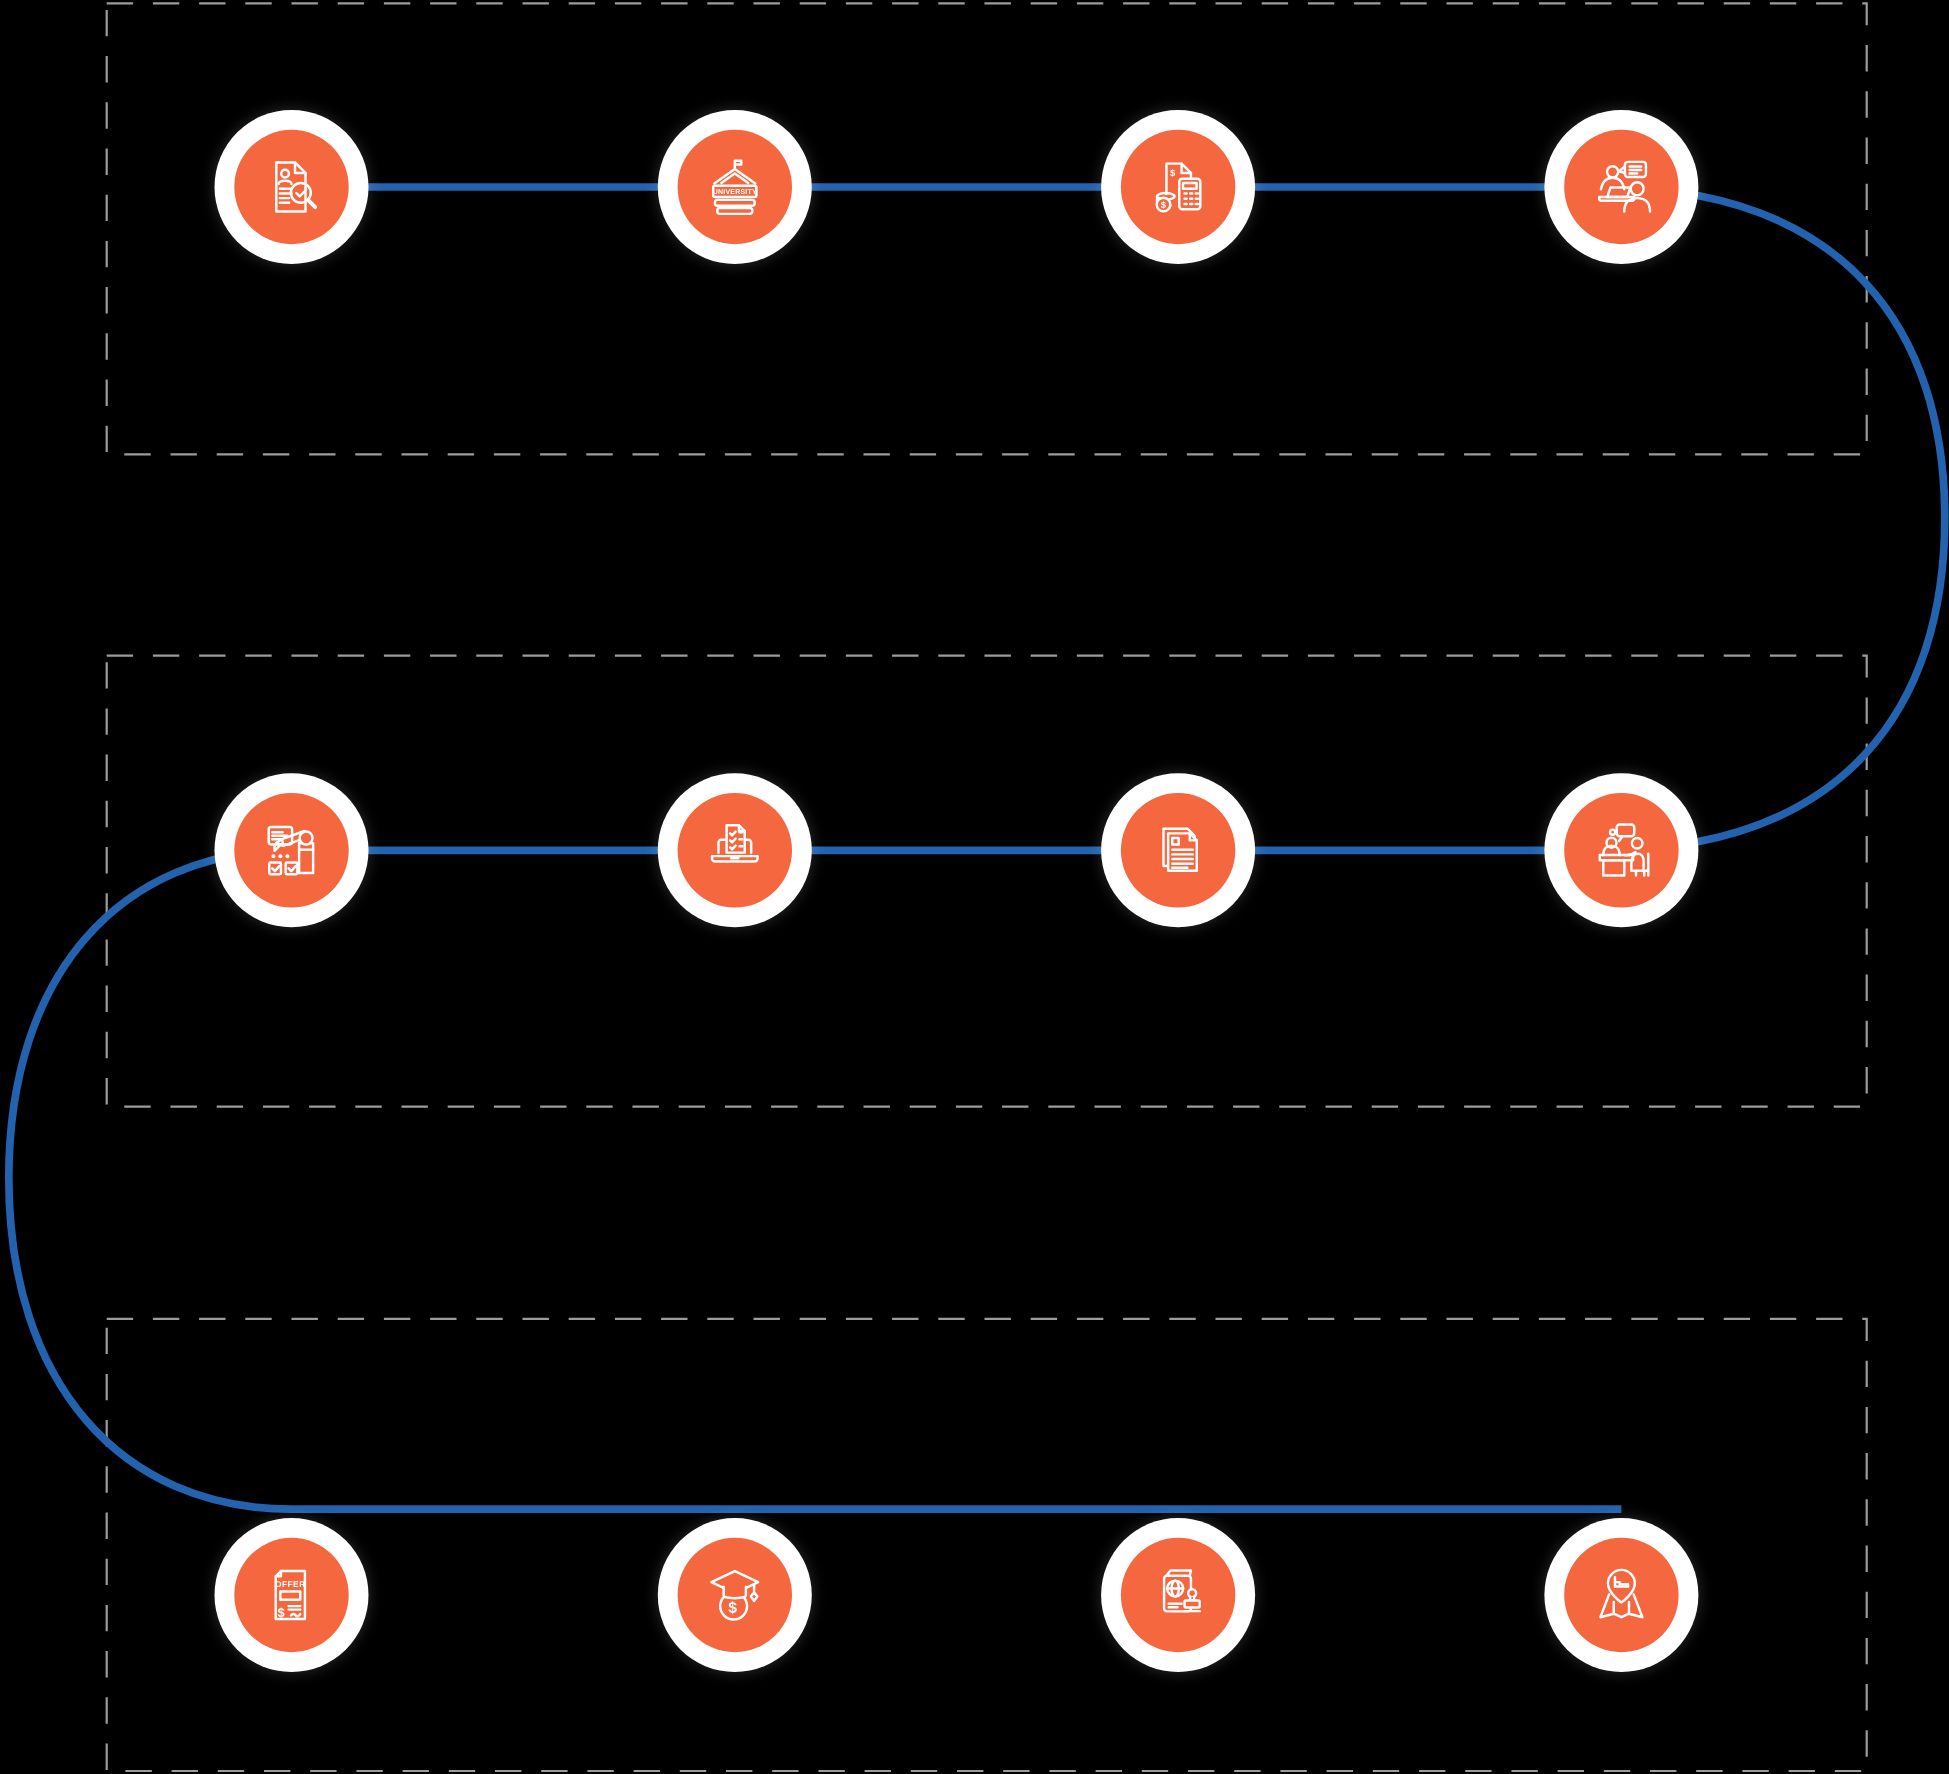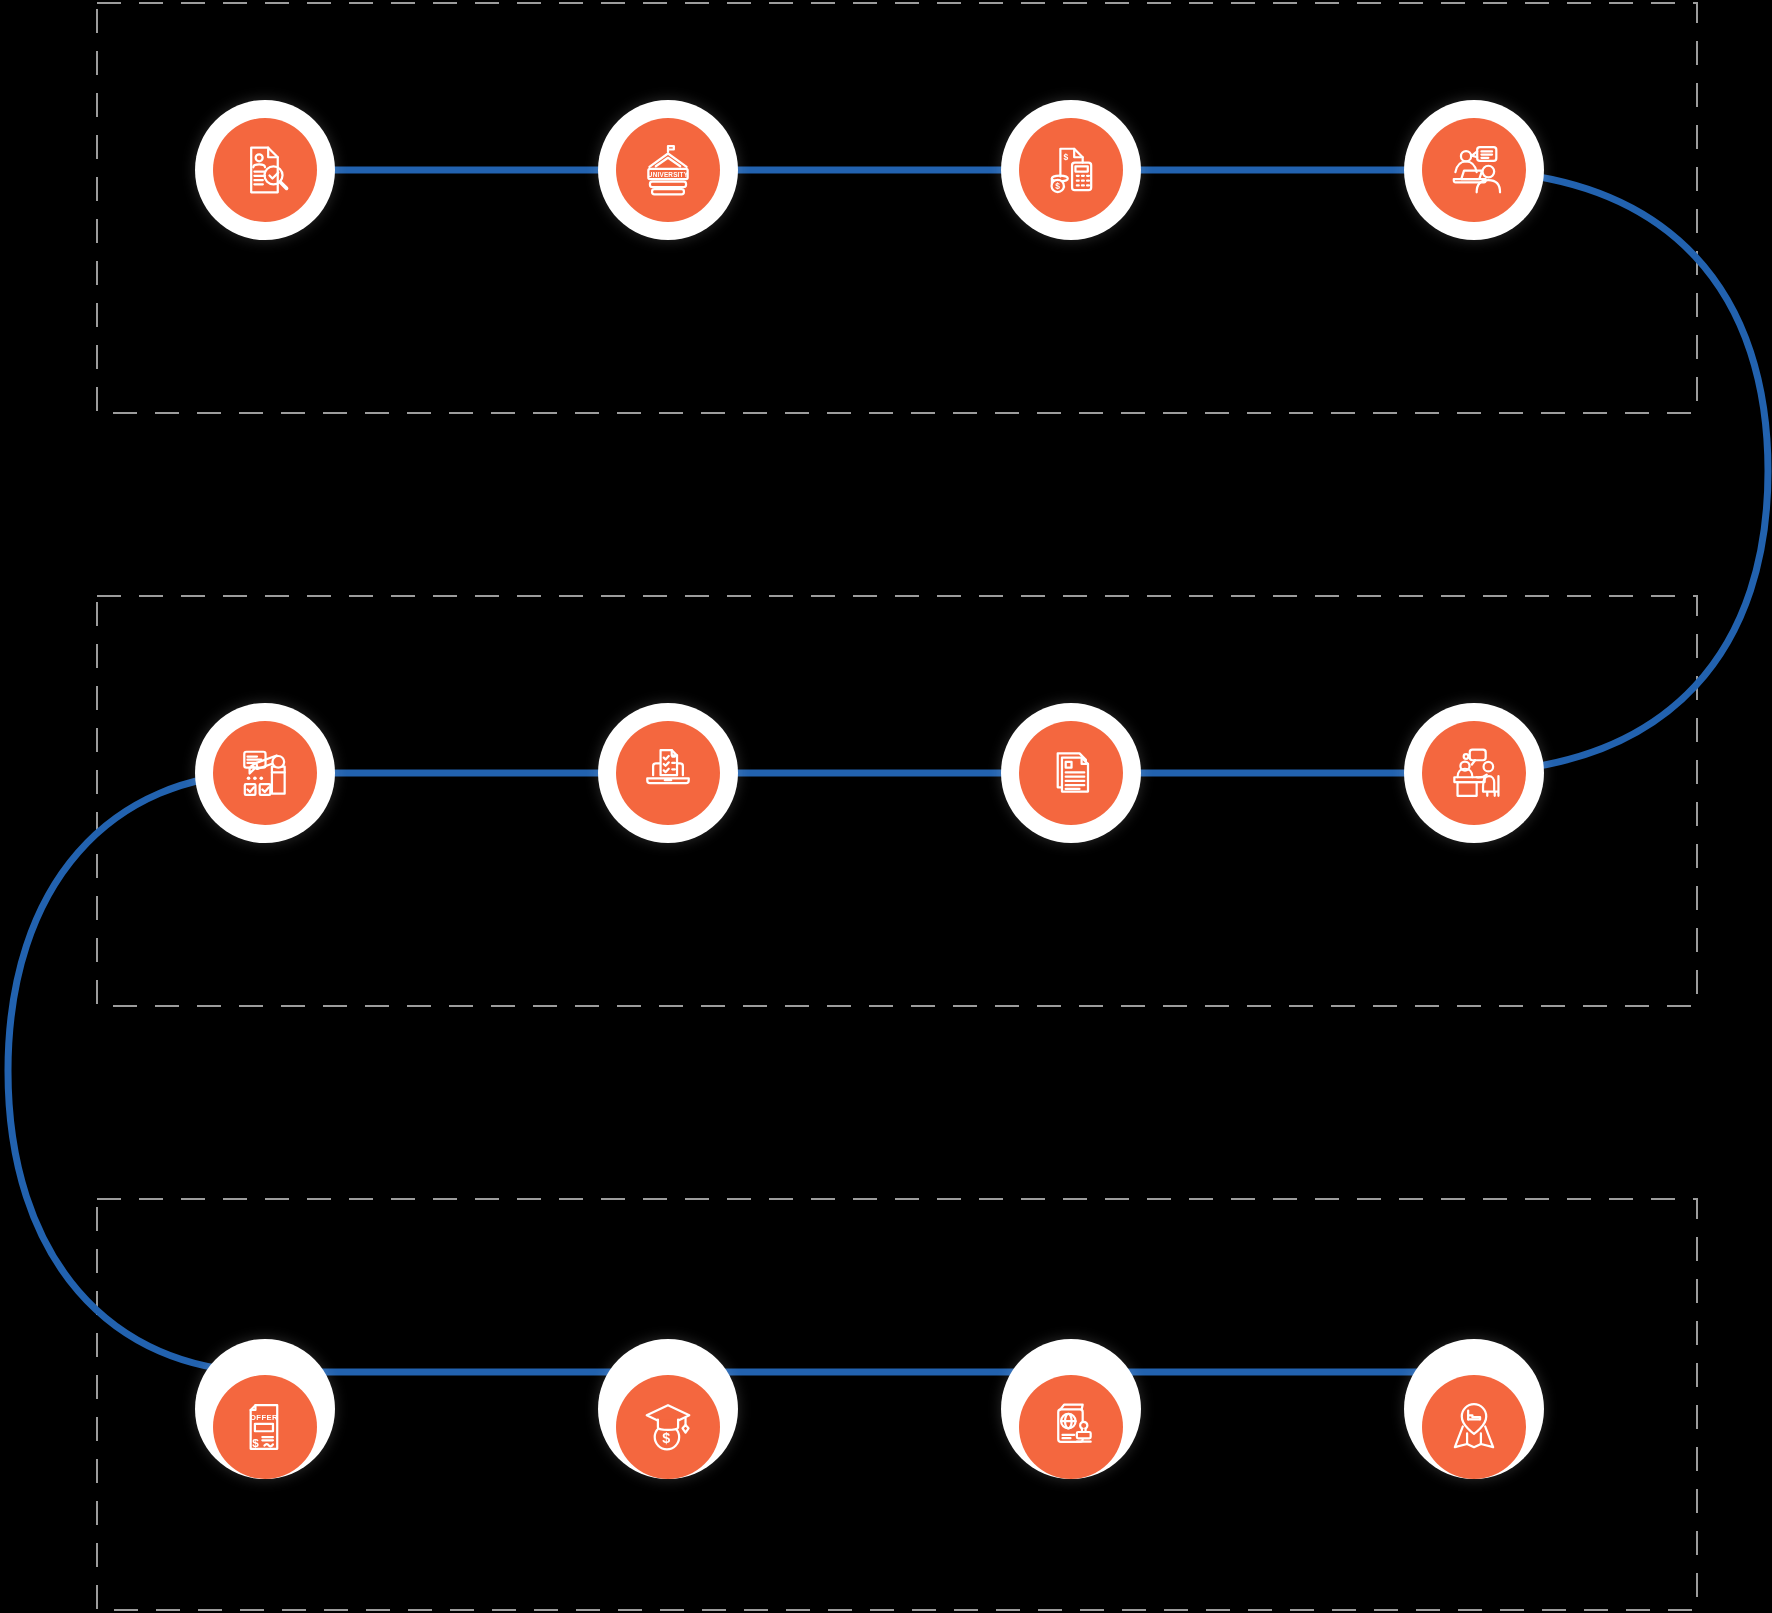--- a/index.html
+++ b/index.html
@@ -30,21 +30,21 @@
     background: #F4673F;
     display: flex;
     align-items: center;
     justify-content: center;
   }
   .icon { width: 68px; height: 68px; display: block; }
   .icon text { stroke: none; fill: #FFFFFF; font-family: "Liberation Sans", sans-serif; }
   
   .c1 { left: 195px; } .c2 { left: 598px; } .c3 { left: 1001px; } .c4 { left: 1404px; }
   
-  .r1 { top: 100px; } .r2 { top: 703px; } .r3 { top: 1339px; align-items: flex-end; }
+  .r1 { top: 100px; } .r2 { top: 703px; } .r3 { top: 1380px; }
 </style>
 </head>
 <body>
 
 <div class="stage">
 
   <svg class="bg-canvas" width="1772" height="1613" viewBox="0 0 1772 1613">
     <rect x="97" y="3" width="1600" height="410" fill="none" stroke="#9C9C9C" stroke-width="2" stroke-dasharray="24 18"></rect>
     <rect x="97" y="596" width="1600" height="410" fill="none" stroke="#9C9C9C" stroke-width="2" stroke-dasharray="24 18"></rect>
     <rect x="97" y="1199" width="1600" height="411" fill="none" stroke="#9C9C9C" stroke-width="2" stroke-dasharray="24 18"></rect>

